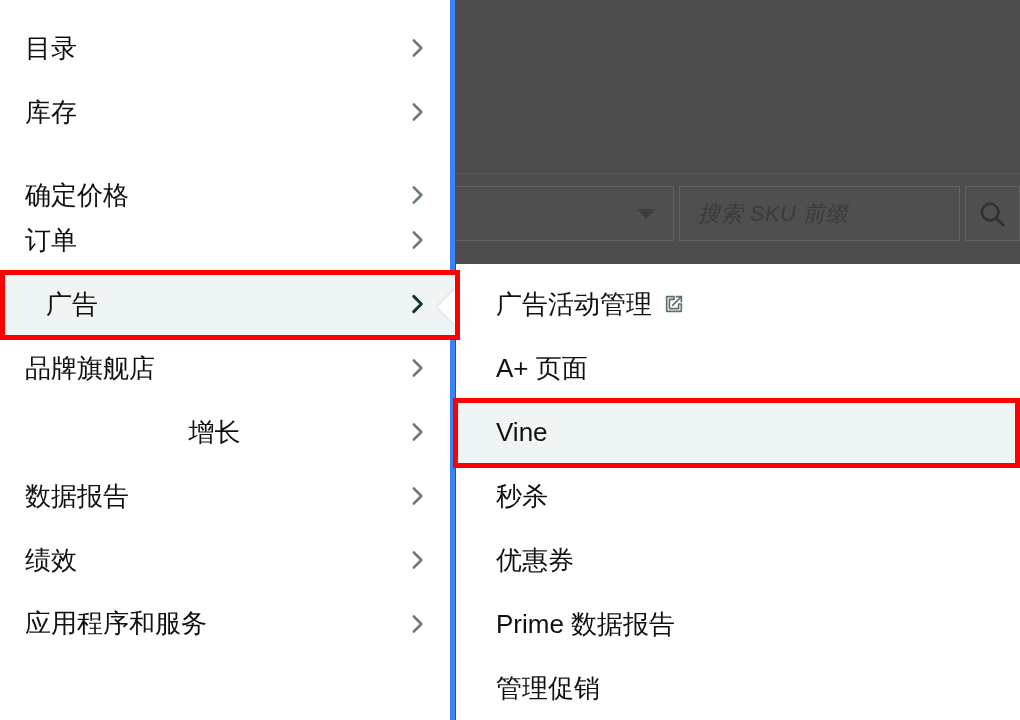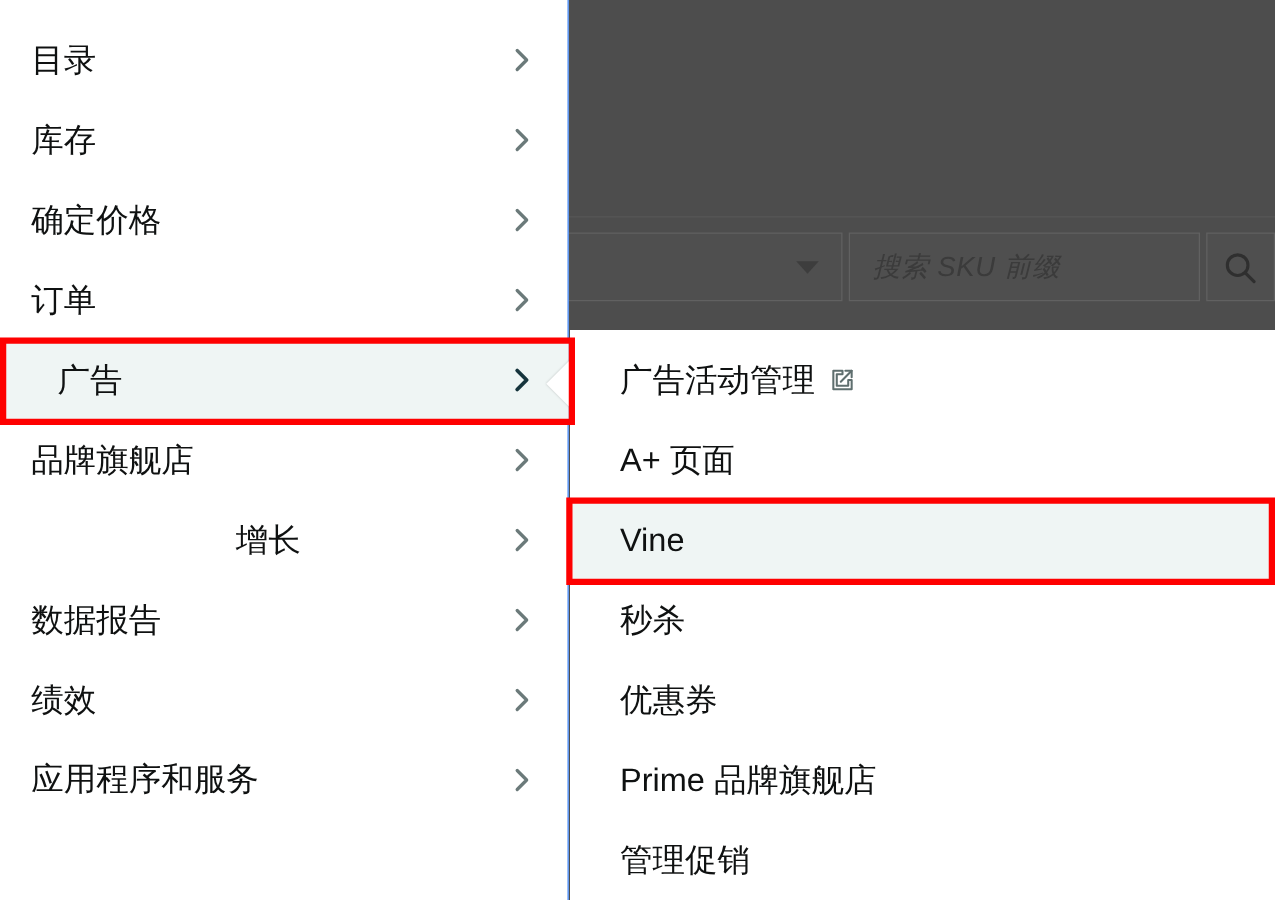--- a/index.html
+++ b/index.html
@@ -53,21 +53,21 @@
     width:56px; margin-left:5px;
     justify-content:center;
   }
   #sb-btn svg { opacity:.85; }
 
   
   #sidebar {
     position:absolute; left:0; top:0;
     width:455px; height:720px;
     background:#ffffff;
-    border-right:1px solid #3b82f6;
+    border-right:5px solid #3b82f6;
     z-index:5;
   }
   .nav-item {
     position:absolute; left:0; width:455px; height:64px;
     display:flex; align-items:center;
     padding:0 25px;
     cursor:pointer;
   }
   .nav-label {
     font-size:26px;
@@ -161,21 +161,21 @@
       </span>
     </div>
     <div class="nav-item" style="top: 80px;">
       <span class="nav-label">库存</span>
       <span class="nav-chev">
         <svg width="26" height="26" viewBox="0 0 24 24" fill="none" stroke="#6b7a7a" stroke-width="2.4" stroke-linecap="round" stroke-linejoin="round">
           <polyline points="9 5 16 12 9 19"></polyline>
         </svg>
       </span>
     </div>
-    <div class="nav-item" style="top: 144px;">
+    <div class="nav-item" style="top: 144px; align-items: flex-end;">
       <span class="nav-label">确定价格</span>
       <span class="nav-chev">
         <svg width="26" height="26" viewBox="0 0 24 24" fill="none" stroke="#6b7a7a" stroke-width="2.4" stroke-linecap="round" stroke-linejoin="round">
           <polyline points="9 5 16 12 9 19"></polyline>
         </svg>
       </span>
     </div>
     <div class="nav-item" style="top: 208px;">
       <span class="nav-label">订单</span>
       <span class="nav-chev">
@@ -269,21 +269,21 @@
         <span>秒杀</span>
       </span>
     </div>
     <div class="sub-item" style="top: 264px;">
       <span class="sub-label">
         <span>优惠券</span>
       </span>
     </div>
     <div class="sub-item" style="top: 328px;">
       <span class="sub-label">
-        <span>Prime 品牌旗舰店</span>
+        <span>Prime 数据报告</span>
       </span>
     </div>
     <div class="sub-item" style="top: 392px;">
       <span class="sub-label">
         <span>管理促销</span>
       </span>
     </div>
   </div>
 
 <div class="hl-box" id="box-ads" style="left:0px; top:270px; width:460px; height:70px;"></div>

